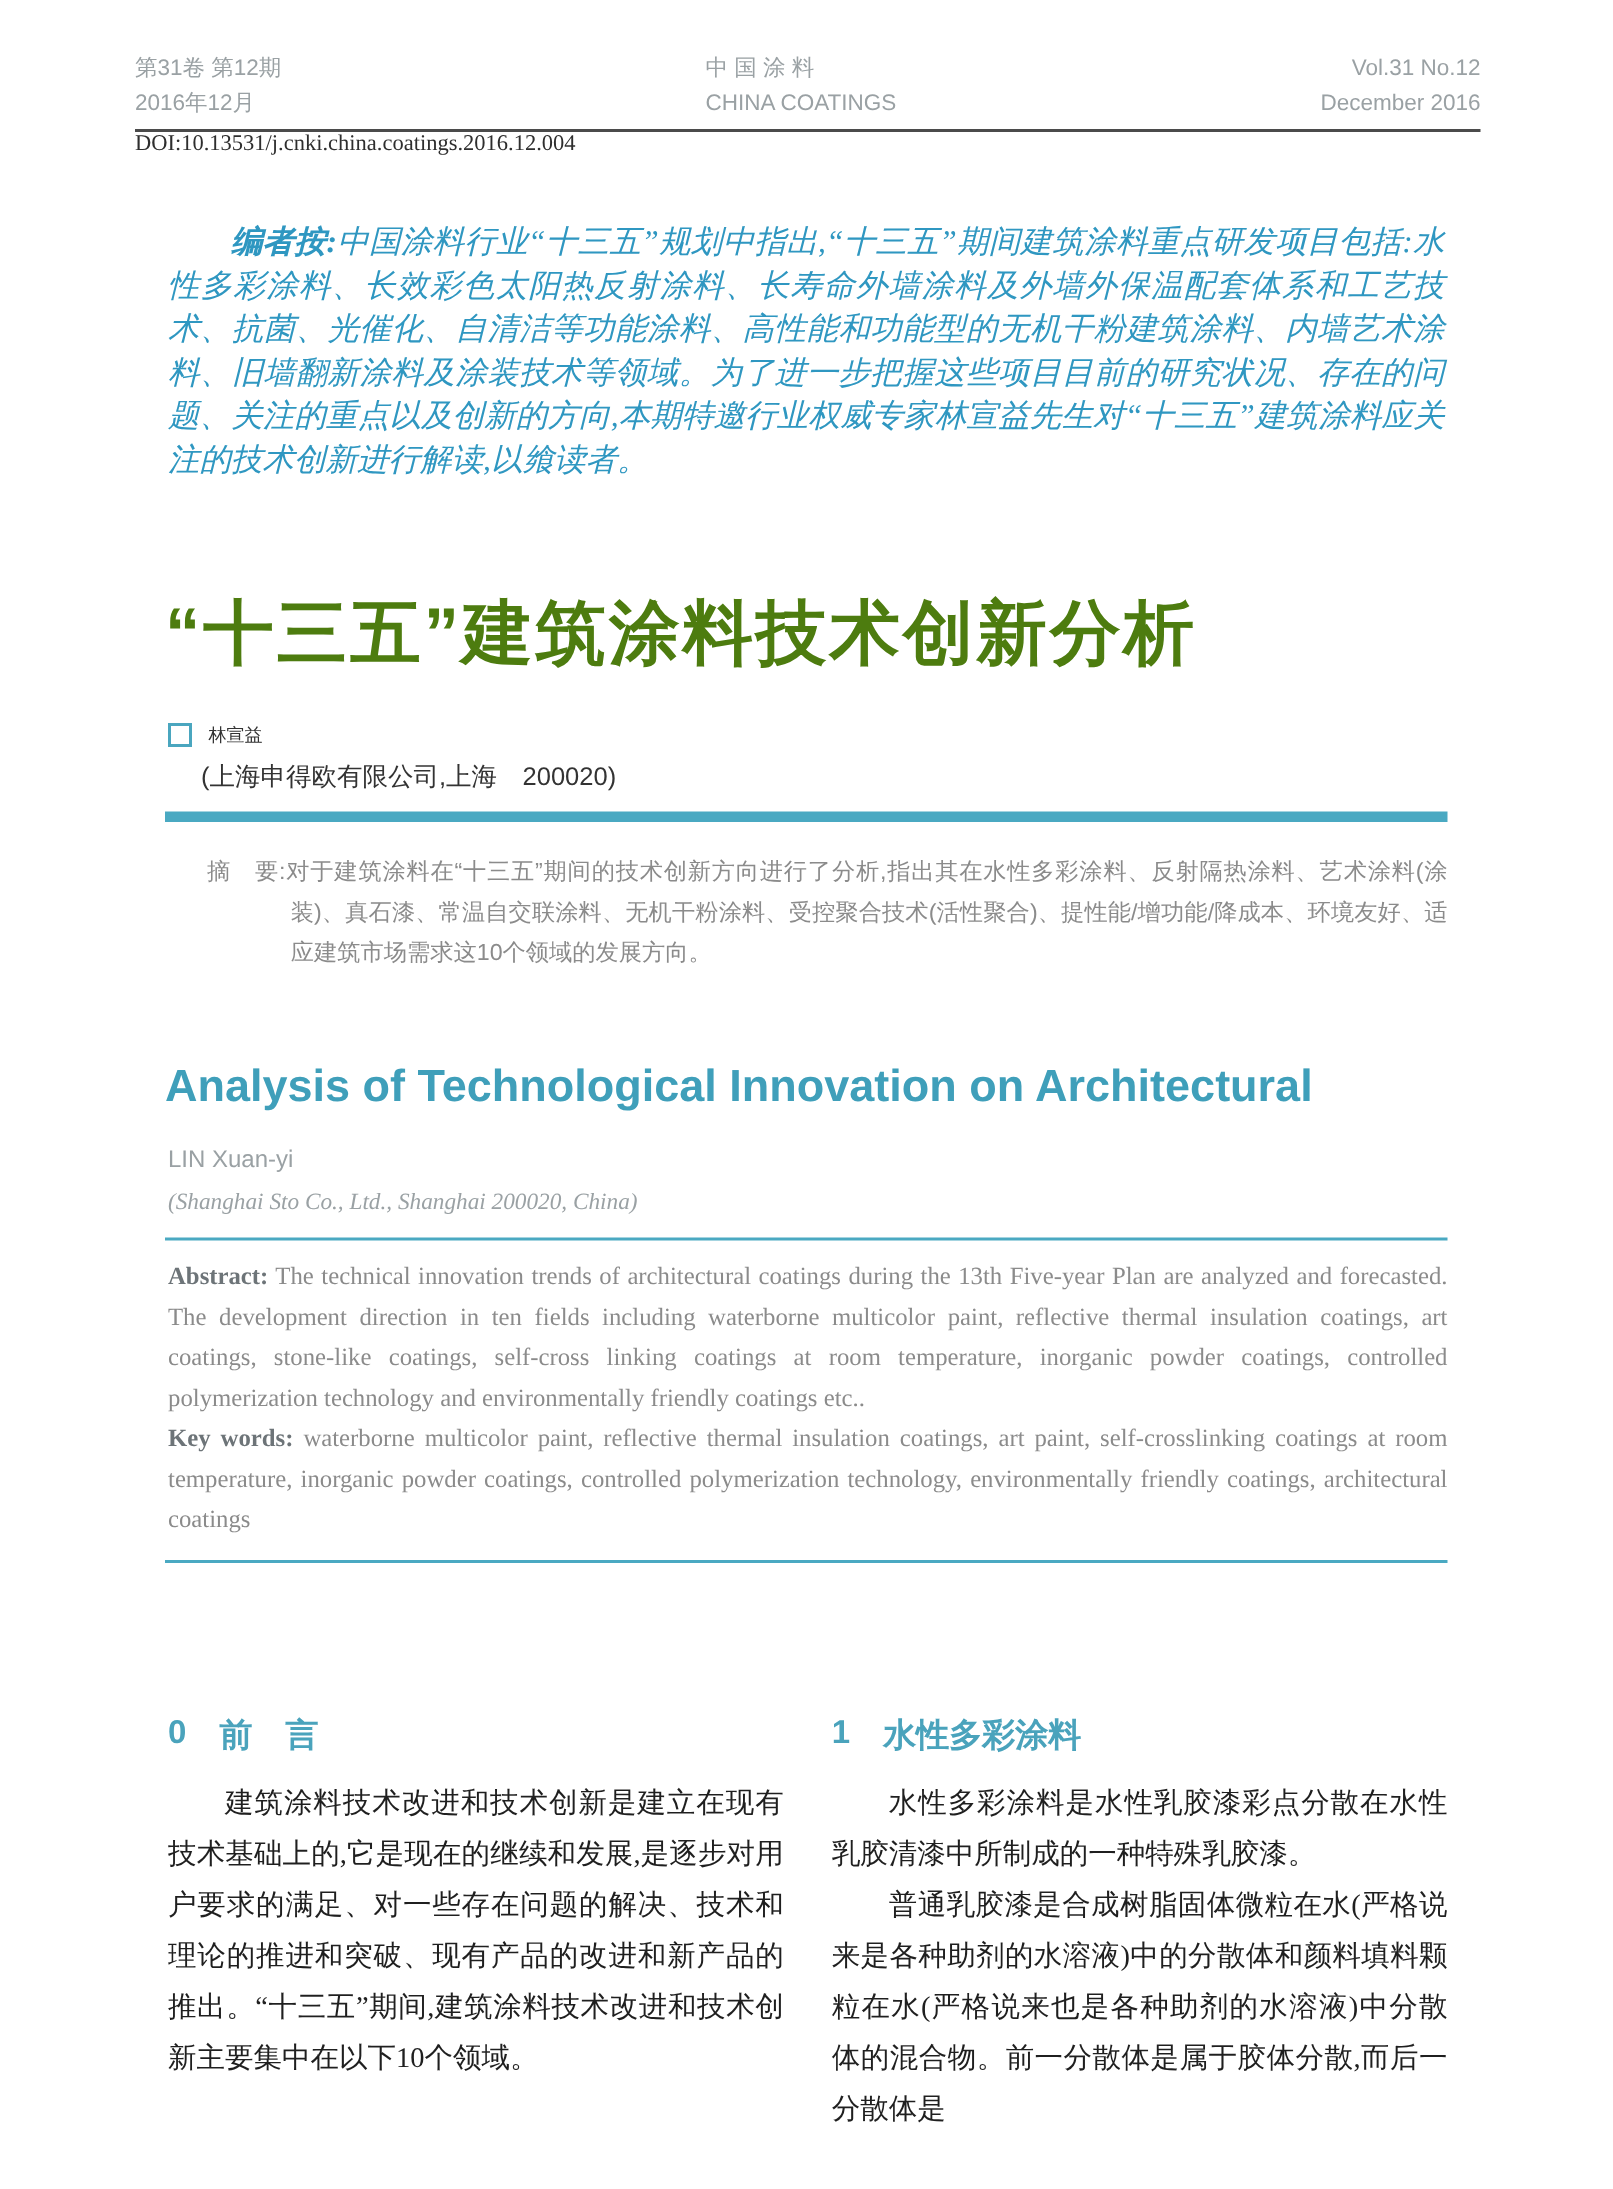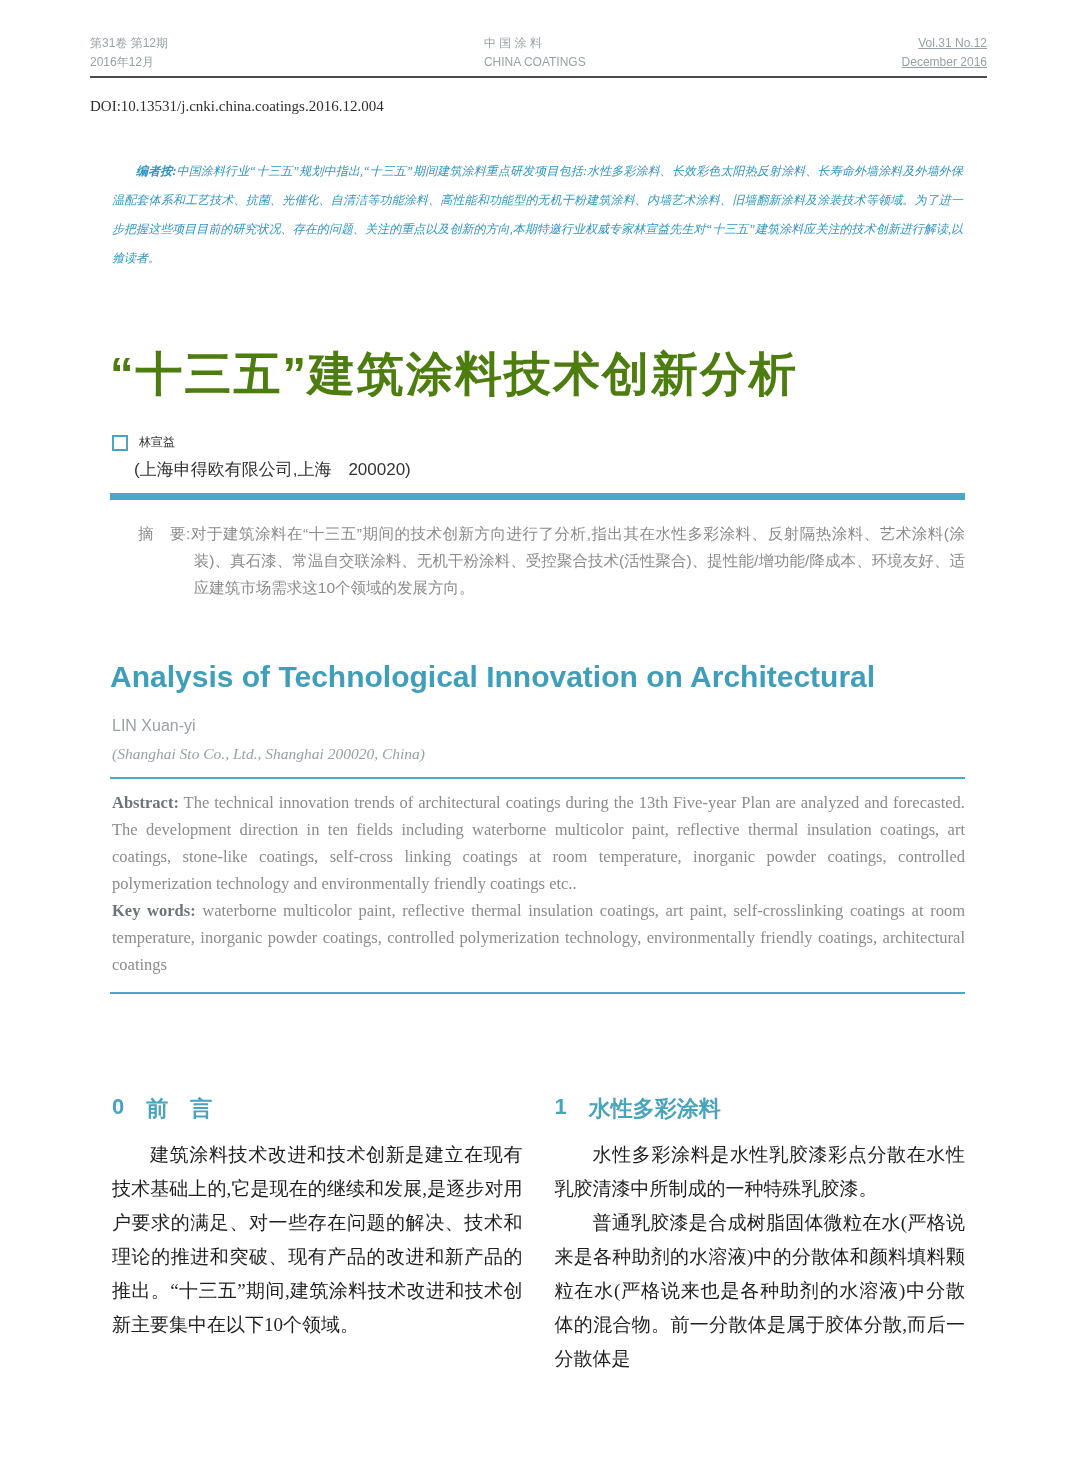--- a/index.html
+++ b/index.html
@@ -1,27 +1,27 @@
 <!DOCTYPE html>
 <html><head>
 <meta charset="utf-8">
 <style>
   html,body{margin:0;padding:0;background:#ffffff;}
   body{width:1075px;height:1459px;overflow:hidden;font-family:"Liberation Sans",sans-serif;}
   .page{position:relative;width:1075px;height:1459px;background:#fff;}
 
   
   .jheader{margin:34px 88px 0 90px;display:flex;justify-content:space-between;
-           color:#9aa1a4;font-size:12px;line-height:1.55;border-bottom:2px solid #4b4b4b;padding-bottom:5px;}
+           color:#9aa1a4;font-size:15px;line-height:1.55;border-bottom:2px solid #4b4b4b;padding-bottom:5px;}
   .jheader .center{text-align:left;}
-  .jheader .right{text-align:right;text-decoration:underline;}
-  .doi{margin:20px 90px 0 90px;font-family:"Liberation Serif",serif;font-size:15px;color:#2e2e2e;}
+  .jheader .right{text-align:right;}
+  .doi{margin:0 90px 0 90px;font-family:"Liberation Serif",serif;font-size:15px;color:#2e2e2e;}
 
   
-  .editor-note{margin:42px 112px 0 112px;color:#2f97c1;font-size:12px;line-height:29px;
+  .editor-note{margin:42px 112px 0 112px;color:#2f97c1;font-size:21px;line-height:29px;
                text-align:justify;font-style:italic;text-indent:2em;font-family:"Liberation Serif","DejaVu Serif",serif;}
   .editor-note .lbl{font-weight:bold;}
 
   
   .title-cn{margin:70px 110px 0 110px;color:#4d7c0f;font-size:47px;font-weight:bold;letter-spacing:2px;}
   .author-row{margin:28px 110px 0 112px;display:flex;align-items:center;font-size:12px;color:#333;}
   .sq{display:inline-block;width:12px;height:12px;border:2px solid #4aa6bf;margin-right:11px;}
   .affil-cn{margin:7px 110px 0 134px;font-size:17px;color:#333;}
   .bar{margin:12px 110px 0 110px;height:7px;background:#4aa9c2;}
 

